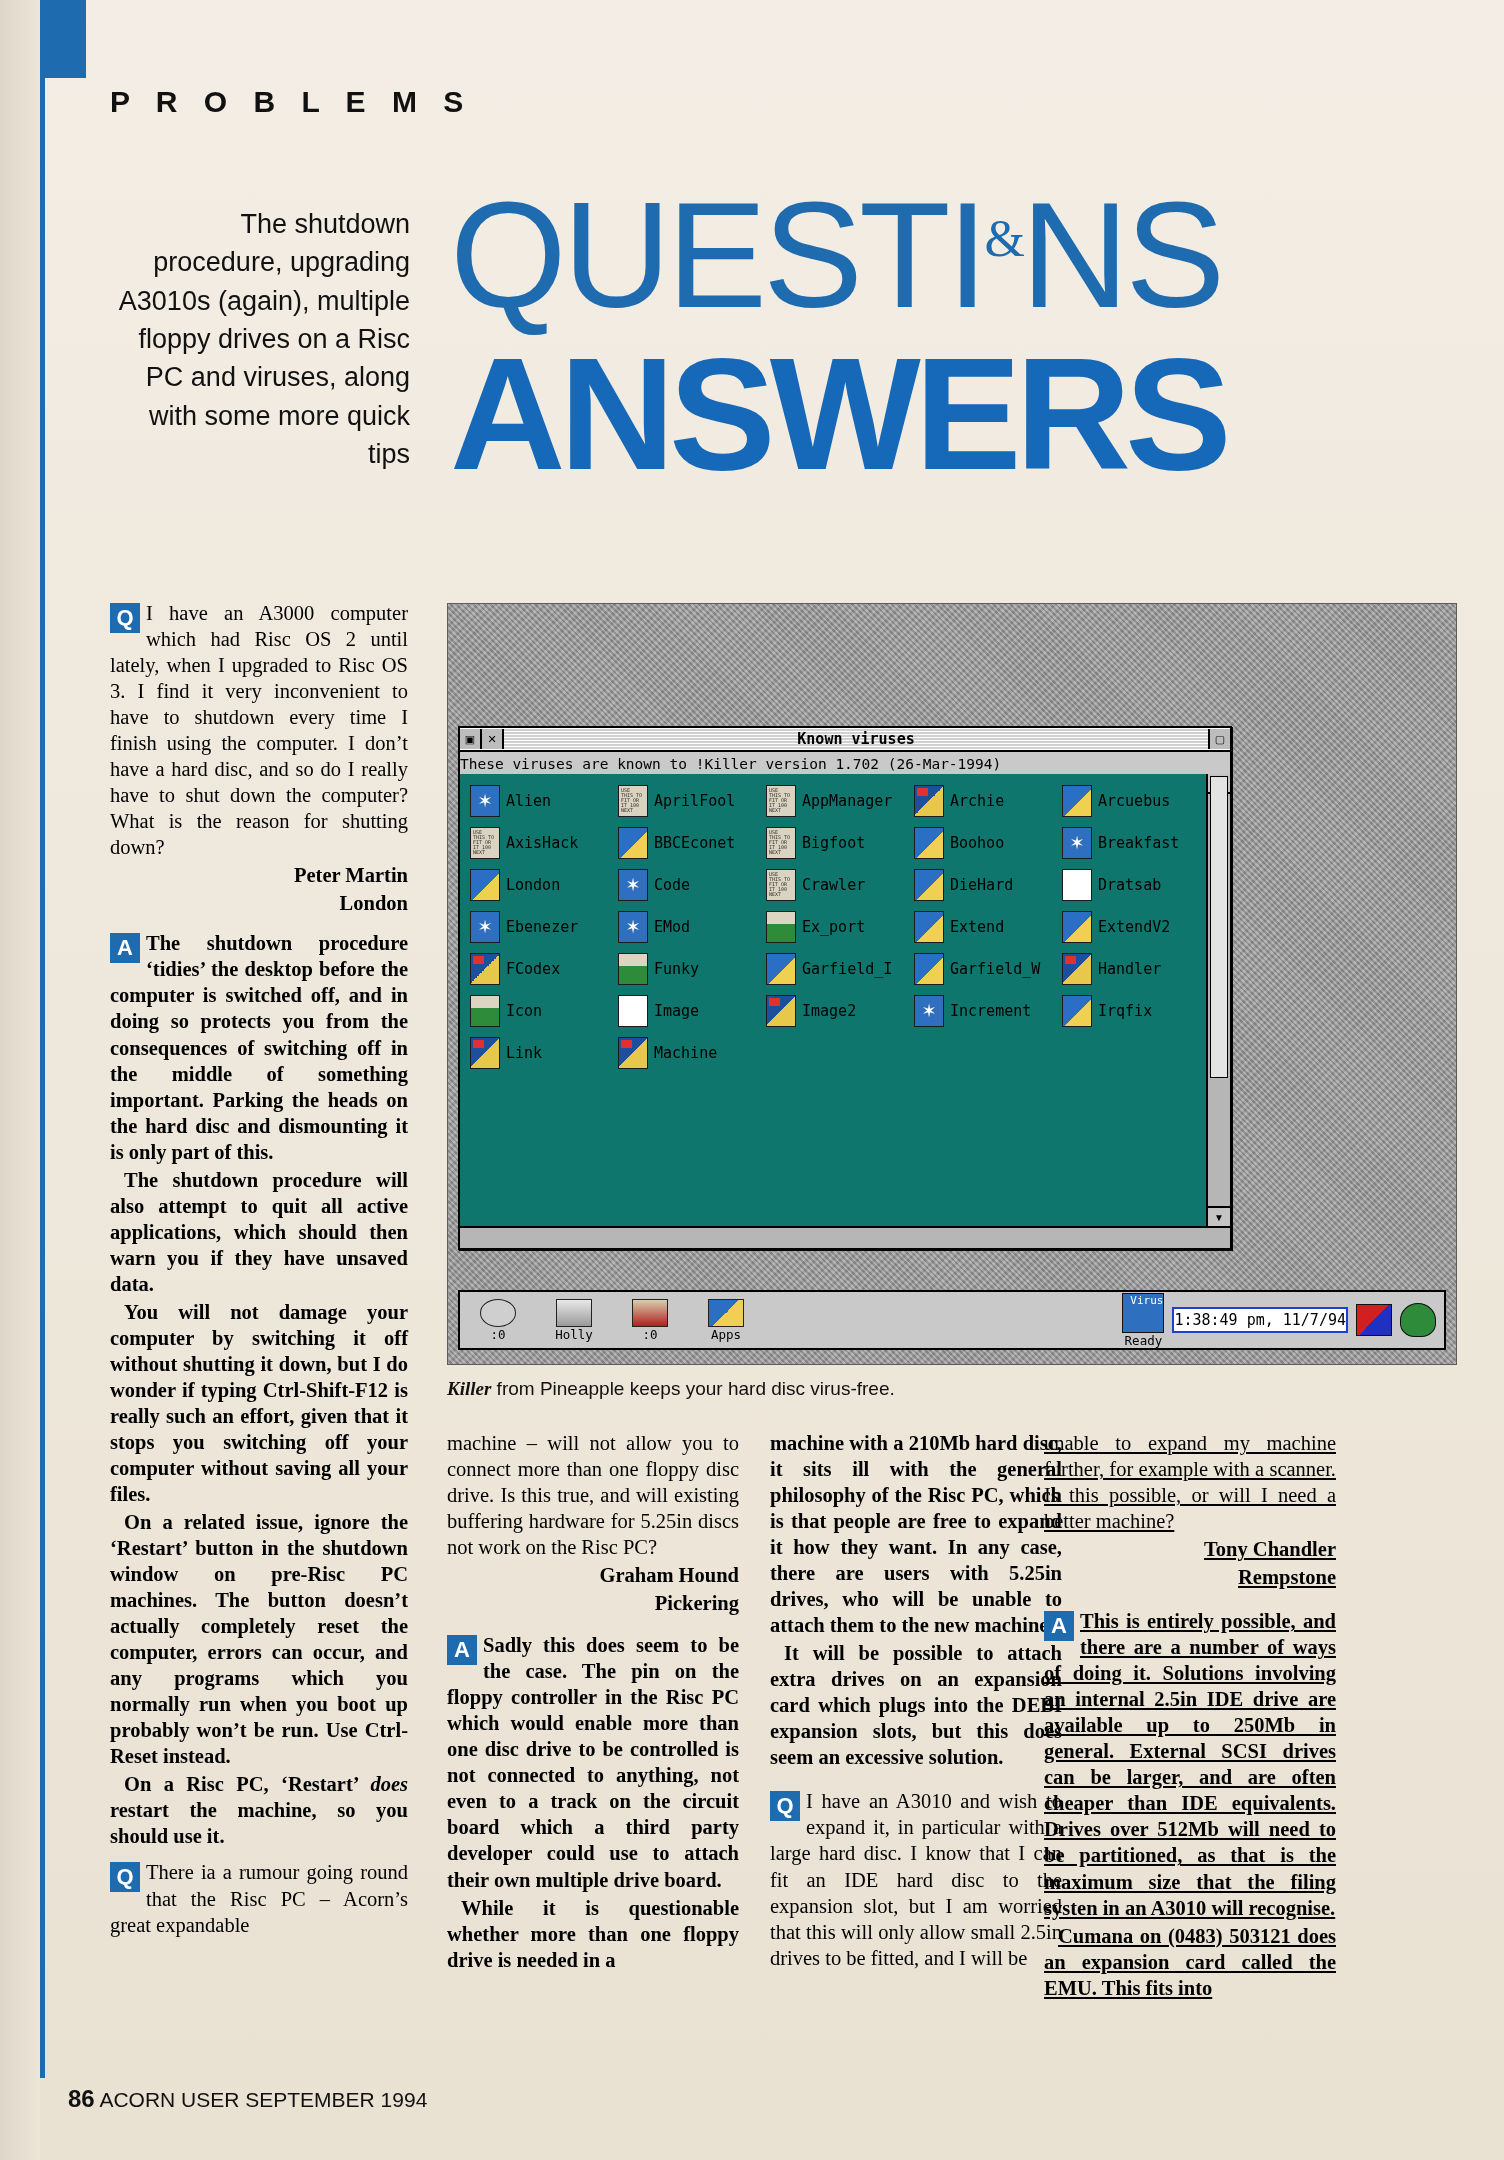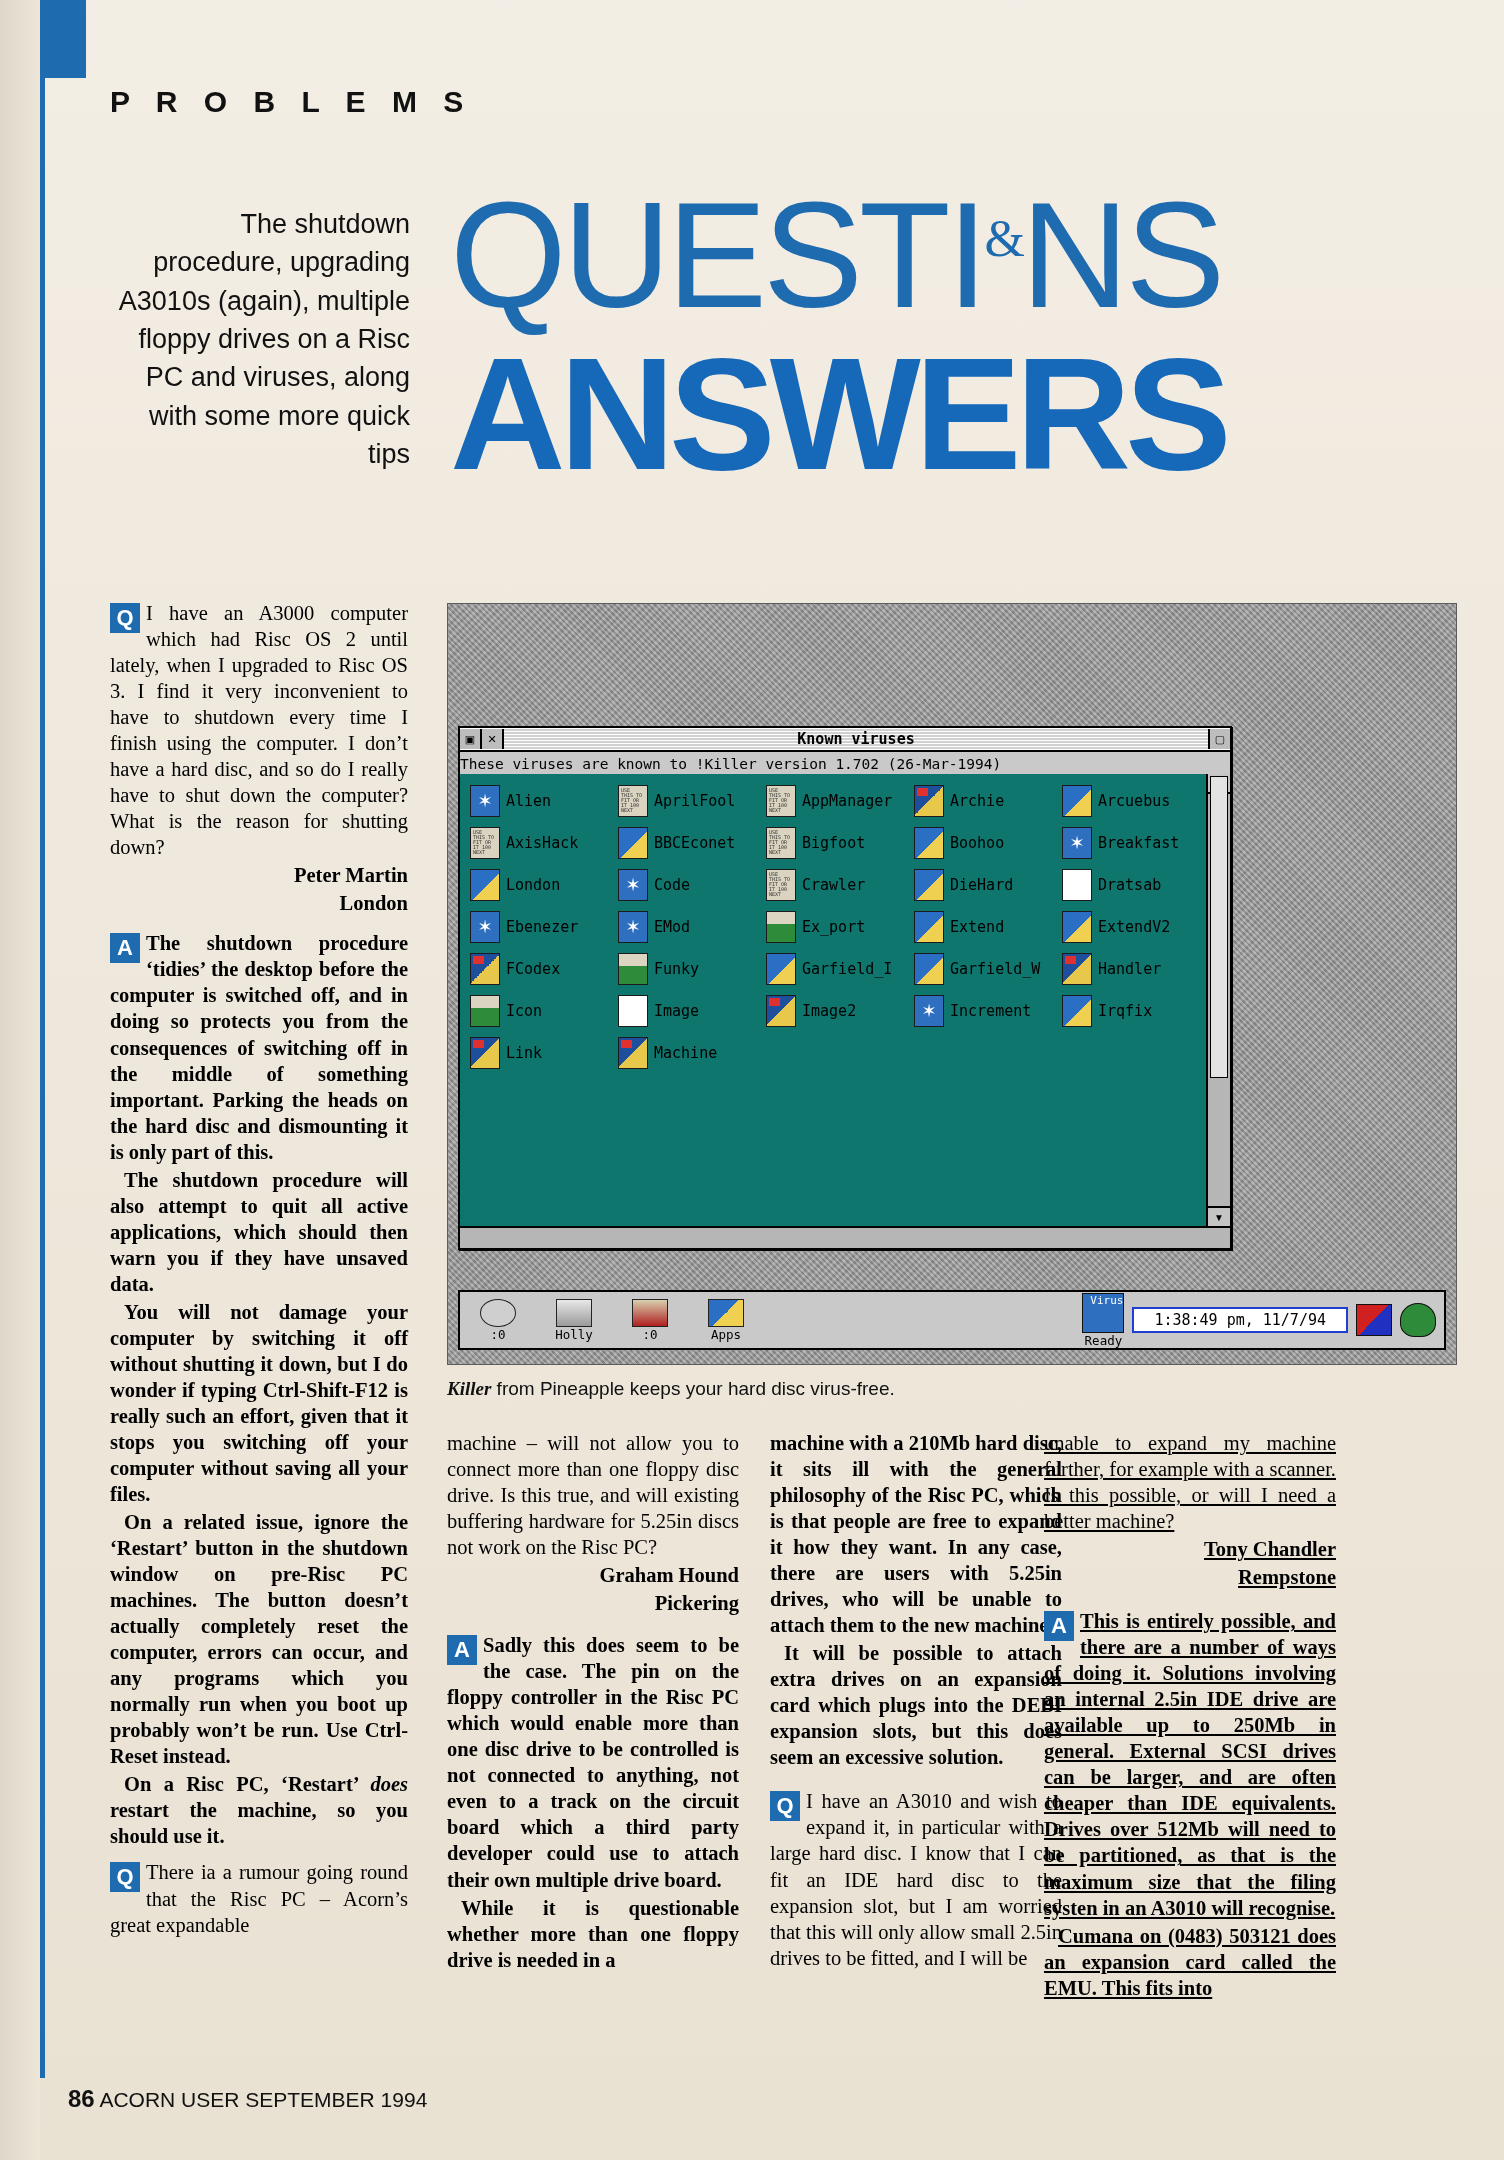--- a/index.html
+++ b/index.html
@@ -184,21 +184,21 @@
     background:#c9c9c9;border:2px solid #000;
     display:flex;align-items:center;
     font-family:"DejaVu Sans Mono", monospace;font-size:13px;
   }
   .ib-item{display:flex;flex-direction:column;align-items:center;justify-content:center;
     width:76px;height:100%;}
   .ib-ico{width:34px;height:26px;border:1px solid #222;}
   .ib-lbl{font-size:12.5px;}
   .ib-right{margin-left:auto;display:flex;align-items:center;gap:8px;padding-right:8px;}
   .clock{
-    border:2px solid #1f3fd0;background:#fff;padding:2px 20px;font-size:15px;
+    border:2px solid #1f3fd0;background:#fff;padding:2px 0;font-size:15px;
     font-family:"DejaVu Sans Mono", monospace;
   }
   .virus-ico{width:40px;height:38px;background:#2f6fc0;border:1px solid #111;
     display:flex;align-items:flex-start;justify-content:flex-end;color:#fff;font-size:11px;}
   .caption{
     position:absolute;left:447px;top:1378px;width:1000px;
     font-family:"Liberation Sans", sans-serif;font-size:19px;color:#111;
   }
   .caption i{font-family:"Liberation Serif", serif;font-style:italic;font-weight:bold;}
   

